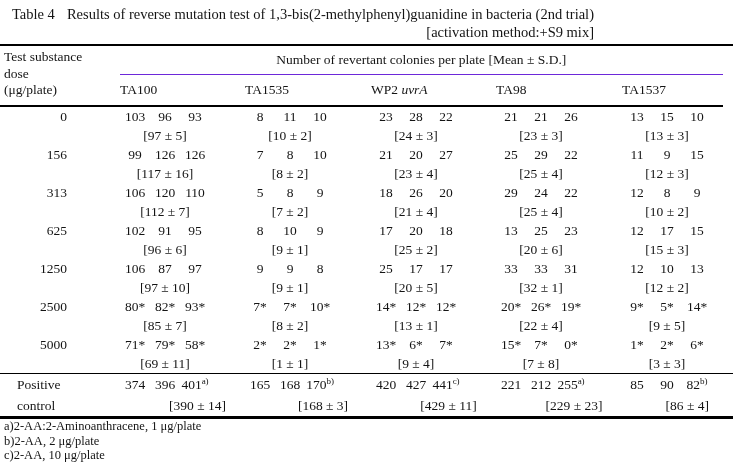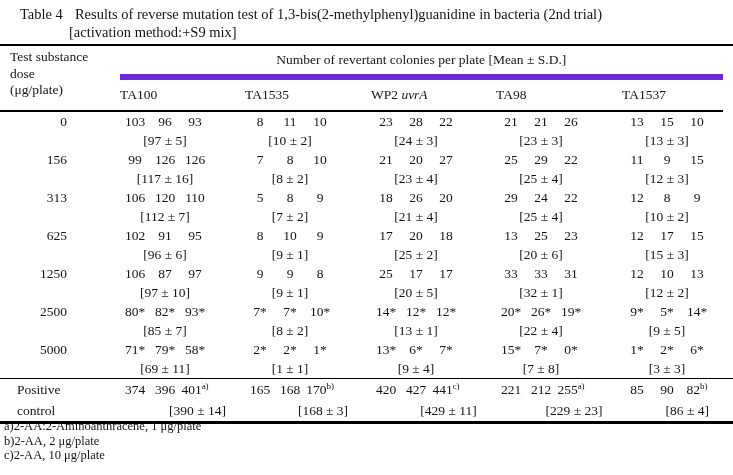--- a/index.html
+++ b/index.html
@@ -1,30 +1,30 @@
 <!DOCTYPE html>
 <html><head>
 <meta charset="utf-8">
 <style>
   html,body{margin:0;padding:0;background:#fff;}
   body{width:733px;height:475px;font-family:"Liberation Serif","DejaVu Serif",serif;color:#141414;}
   .page{position:relative;width:733px;height:475px;overflow:hidden;background:#fff;}
 
-  .caption{position:absolute;top:5px;left:20px;font-size:14.5px;line-height:18px;white-space:nowrap;}
+  .caption{position:absolute;top:5px;left:12px;font-size:14.5px;line-height:18px;white-space:nowrap;text-align:right;}
   .cap-label{margin-right:12px;}
   .cap-line2{margin-left:49px;}
 
   table.results{position:absolute;top:44px;left:0;width:733px;border-collapse:collapse;table-layout:fixed;
     border-top:2px solid #000;font-size:13.5px;}
   th{font-weight:normal;padding:0;}
   td{padding:0;}
 
-  .dose-head{text-align:left;vertical-align:top;padding:3px 0 0 10px;line-height:16.5px;font-size:13.5px;
+  .dose-head{text-align:left;vertical-align:top;padding:3px 0 0 4px;line-height:16.5px;font-size:13.5px;
     border-bottom:2px solid #000;}
-  .colonies-head{text-align:center;vertical-align:middle;border-bottom:6px solid #6d28d9;height:27px;
+  .colonies-head{text-align:center;vertical-align:middle;border-bottom:1px solid #6d28d9;height:27px;
     padding-bottom:1px;}
   tr.strain-row th{text-align:left;vertical-align:middle;height:30px;border-bottom:2px solid #000;}
   tr.strain-row th i{font-style:italic;}
 
   tbody td{text-align:center;vertical-align:middle;line-height:16px;}
   .vrow td{height:20px;}
   .mrow td{height:18px;}
   .dose-cell{text-align:right;padding-right:53px;}
 
   #control-body{border-top:1px solid #000;border-bottom:3px solid #000;}

